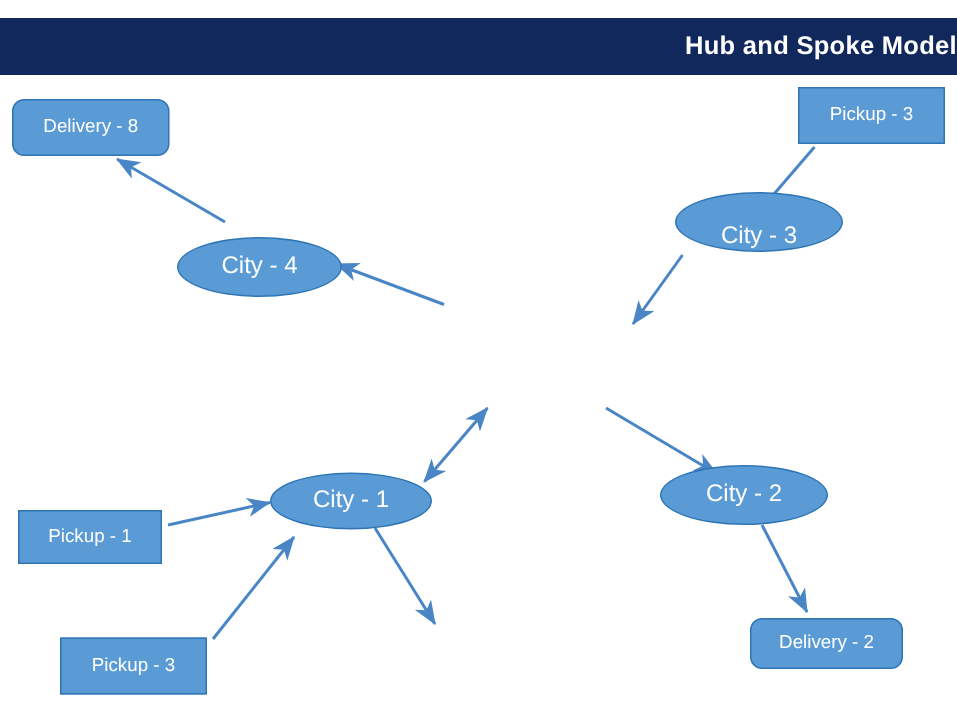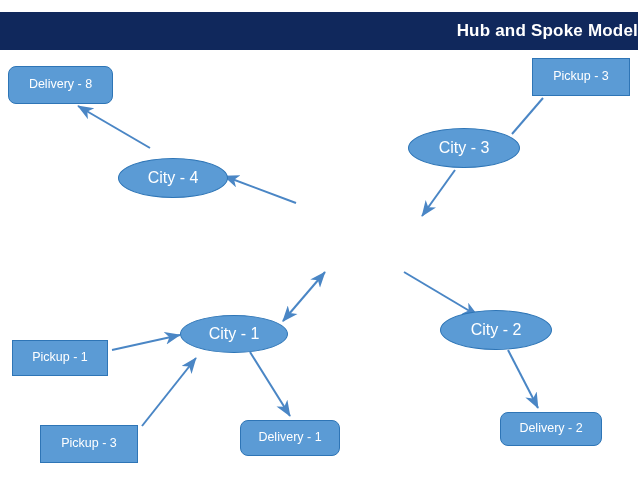--- a/index.html
+++ b/index.html
@@ -103,43 +103,40 @@
     </div>
 
     <div class="node rect tag" style="left:532px;top:20px;width:98px;height:38px;">
       <span>Pickup - 3</span>
     </div>
 
     <div class="node ellipse city" style="left:118px;top:120px;width:110px;height:40px;">
       <span>City - 4</span>
     </div>
 
-    <div class="node ellipse city" style="left:408px;top:90px;width:112px;height:40px;">
+    <div class="node ellipse city" style="left:450px;top:90px;width:112px;height:40px;align-items:flex-end;">
       <span>City - 3</span>
     </div>
 
 
     <div class="node ellipse city" style="left:180px;top:277px;width:108px;height:38px;">
       <span>City - 1</span>
     </div>
 
     <div class="node ellipse city" style="left:440px;top:272px;width:112px;height:40px;">
       <span>City - 2</span>
     </div>
 
     <div class="node rect tag" style="left:12px;top:302px;width:96px;height:36px;">
       <span>Pickup - 1</span>
     </div>
 
     <div class="node rect tag" style="left:40px;top:387px;width:98px;height:38px;">
       <span>Pickup - 3</span>
     </div>
 
-    <div class="node round tag" style="left:240px;top:382px;width:100px;height:36px;">
-      <span>Delivery - 1</span>
-    </div>
 
     <div class="node round tag" style="left:500px;top:374px;width:102px;height:34px;">
       <span>Delivery - 2</span>
     </div>
 
   </div>
 </div>
 
 </body></html>

